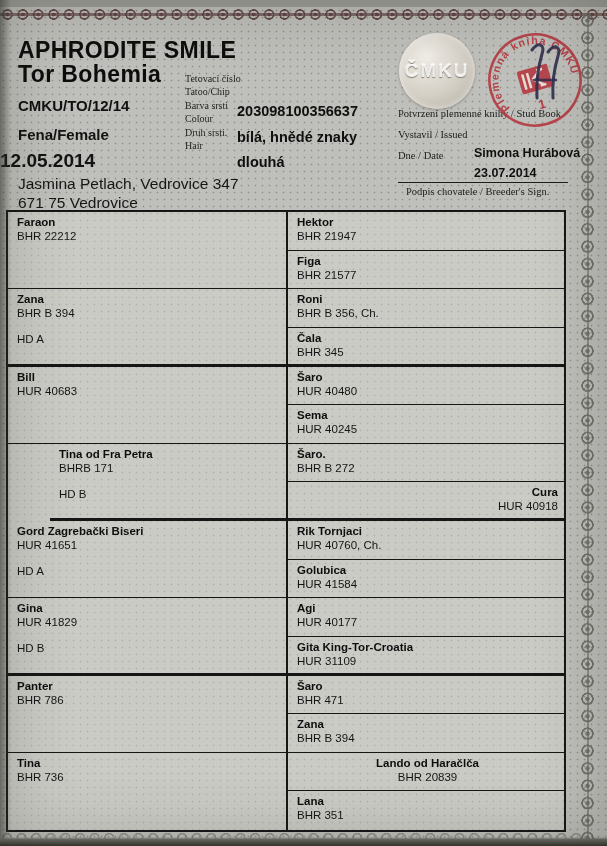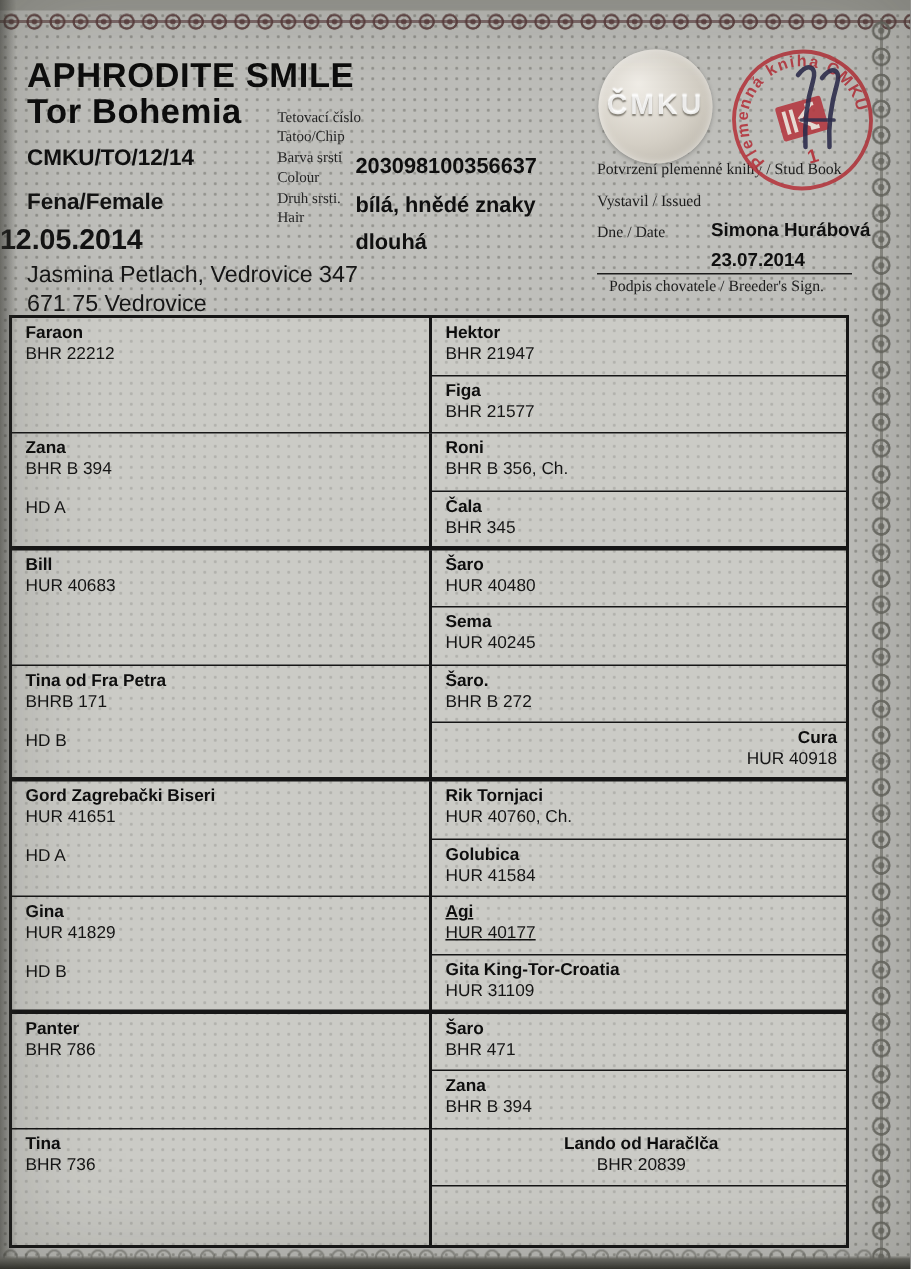--- a/index.html
+++ b/index.html
@@ -150,21 +150,21 @@
         <div class="name">Zana</div>
         <div class="reg">BHR B 394</div>
         <div class="notes">
           <div>HD A</div>
         </div>
       </div>
       <div class="cell left" style="grid-area: 5 / 1 / span 2;">
         <div class="name">Bill</div>
         <div class="reg">HUR 40683</div>
       </div>
-      <div class="cell left thick" style="grid-area: 7 / 1 / span 2;">
+      <div class="cell left thick" style="grid-area: 7 / 1 / span 2; margin-left: 42px;">
         <div class="name">Tina od Fra Petra</div>
         <div class="reg">BHRB 171</div>
         <div class="notes">
           <div>HD B</div>
         </div>
       </div>
       <div class="cell left" style="grid-area: 9 / 1 / span 2;">
         <div class="name">Gord Zagrebački Biseri</div>
         <div class="reg">HUR 41651</div>
         <div class="notes">
@@ -219,35 +219,39 @@
         <div class="reg">HUR 40918</div>
       </div>
       <div class="cell" style="grid-area: 9 / 2;">
         <div class="name">Rik Tornjaci</div>
         <div class="reg">HUR 40760, Ch.</div>
       </div>
       <div class="cell" style="grid-area: 10 / 2;">
         <div class="name">Golubica</div>
         <div class="reg">HUR 41584</div>
       </div>
-      <div class="cell" style="grid-area: 11 / 2; text-decoration: underline;">
+      <div class="cell" style="grid-area: 11 / 2;">
         <div class="name">Agi</div>
         <div class="reg">HUR 40177</div>
       </div>
       <div class="cell thick" style="grid-area: 12 / 2;">
         <div class="name">Gita King-Tor-Croatia</div>
         <div class="reg">HUR 31109</div>
       </div>
       <div class="cell" style="grid-area: 13 / 2;">
         <div class="name">Šaro</div>
         <div class="reg">BHR 471</div>
       </div>
       <div class="cell" style="grid-area: 14 / 2;">
         <div class="name">Zana</div>
         <div class="reg">BHR B 394</div>
       </div>
       <div class="cell" style="grid-area: 15 / 2; text-align: center;">
         <div class="name">Lando od Haračlča</div>
         <div class="reg">BHR 20839</div>
       </div>
+      <div class="cell no-b" style="grid-area: 16 / 2;">
+        <div class="name">Lana</div>
+        <div class="reg">BHR 351</div>
+      </div>
     </div>
 
 </div>
 
 </body></html>

